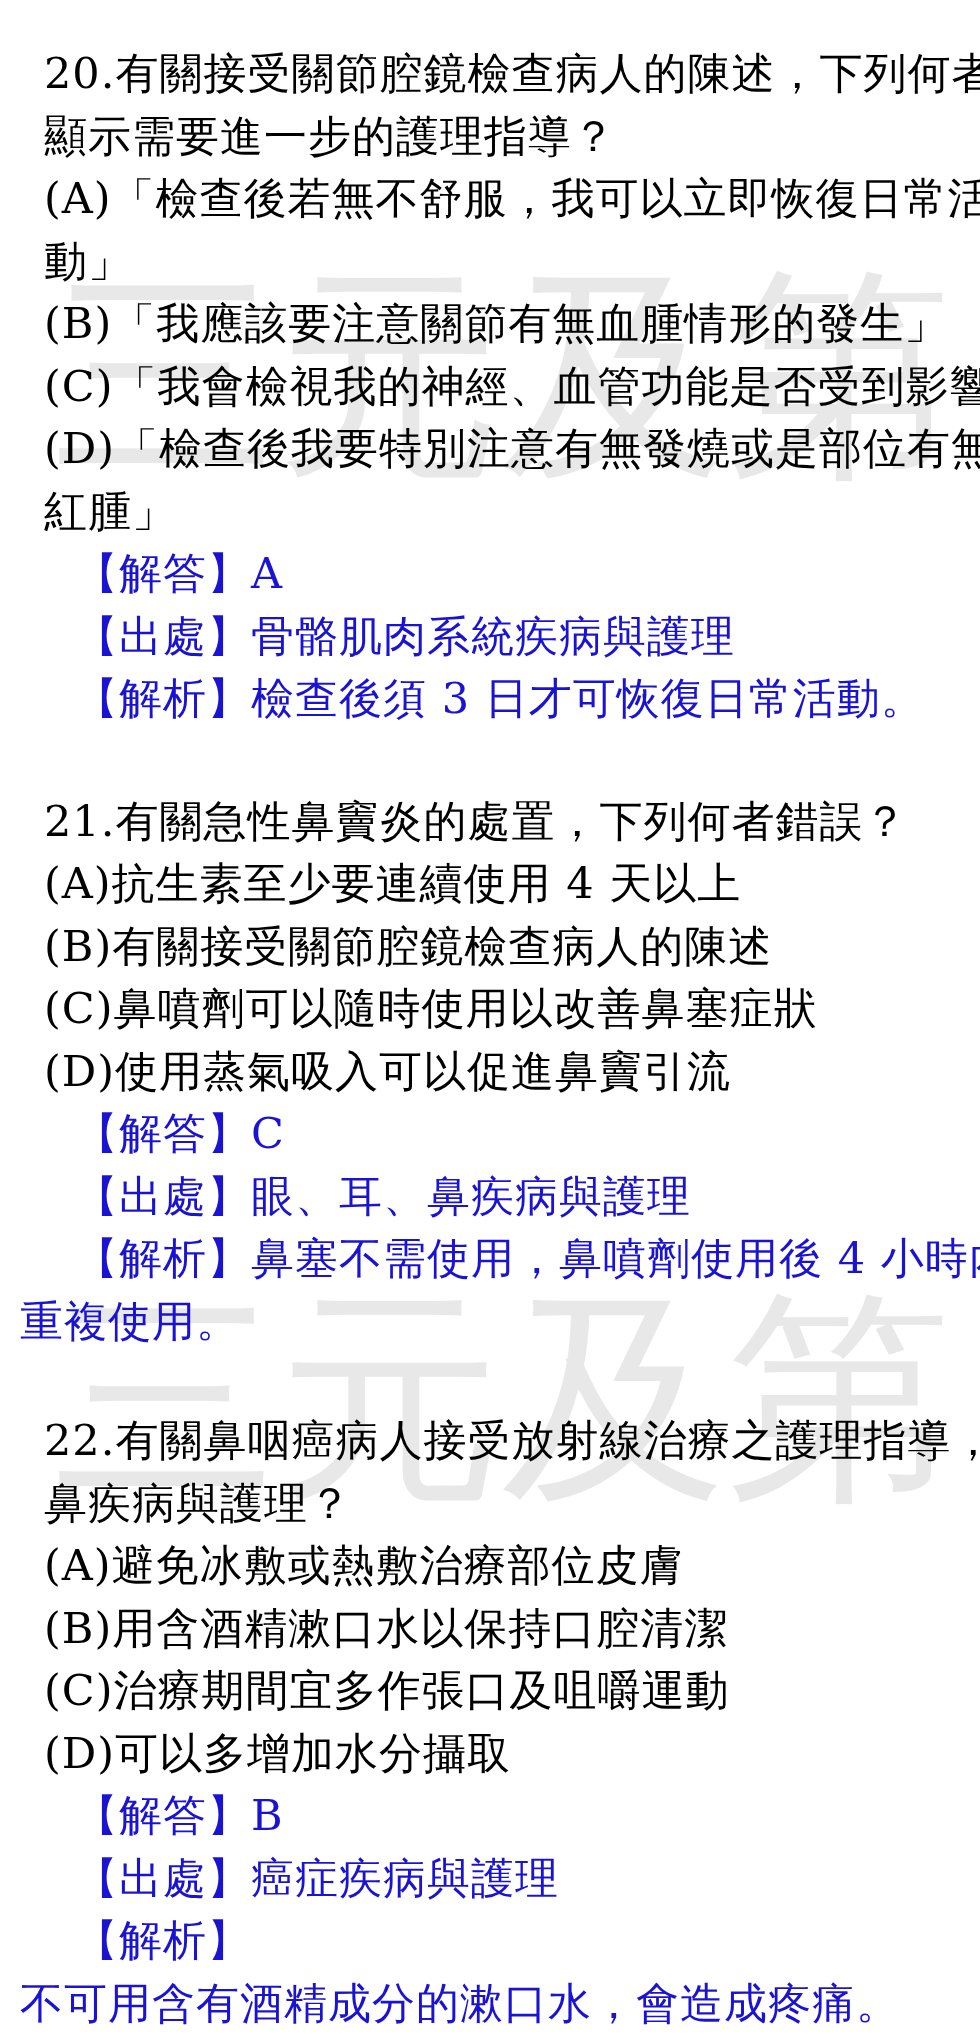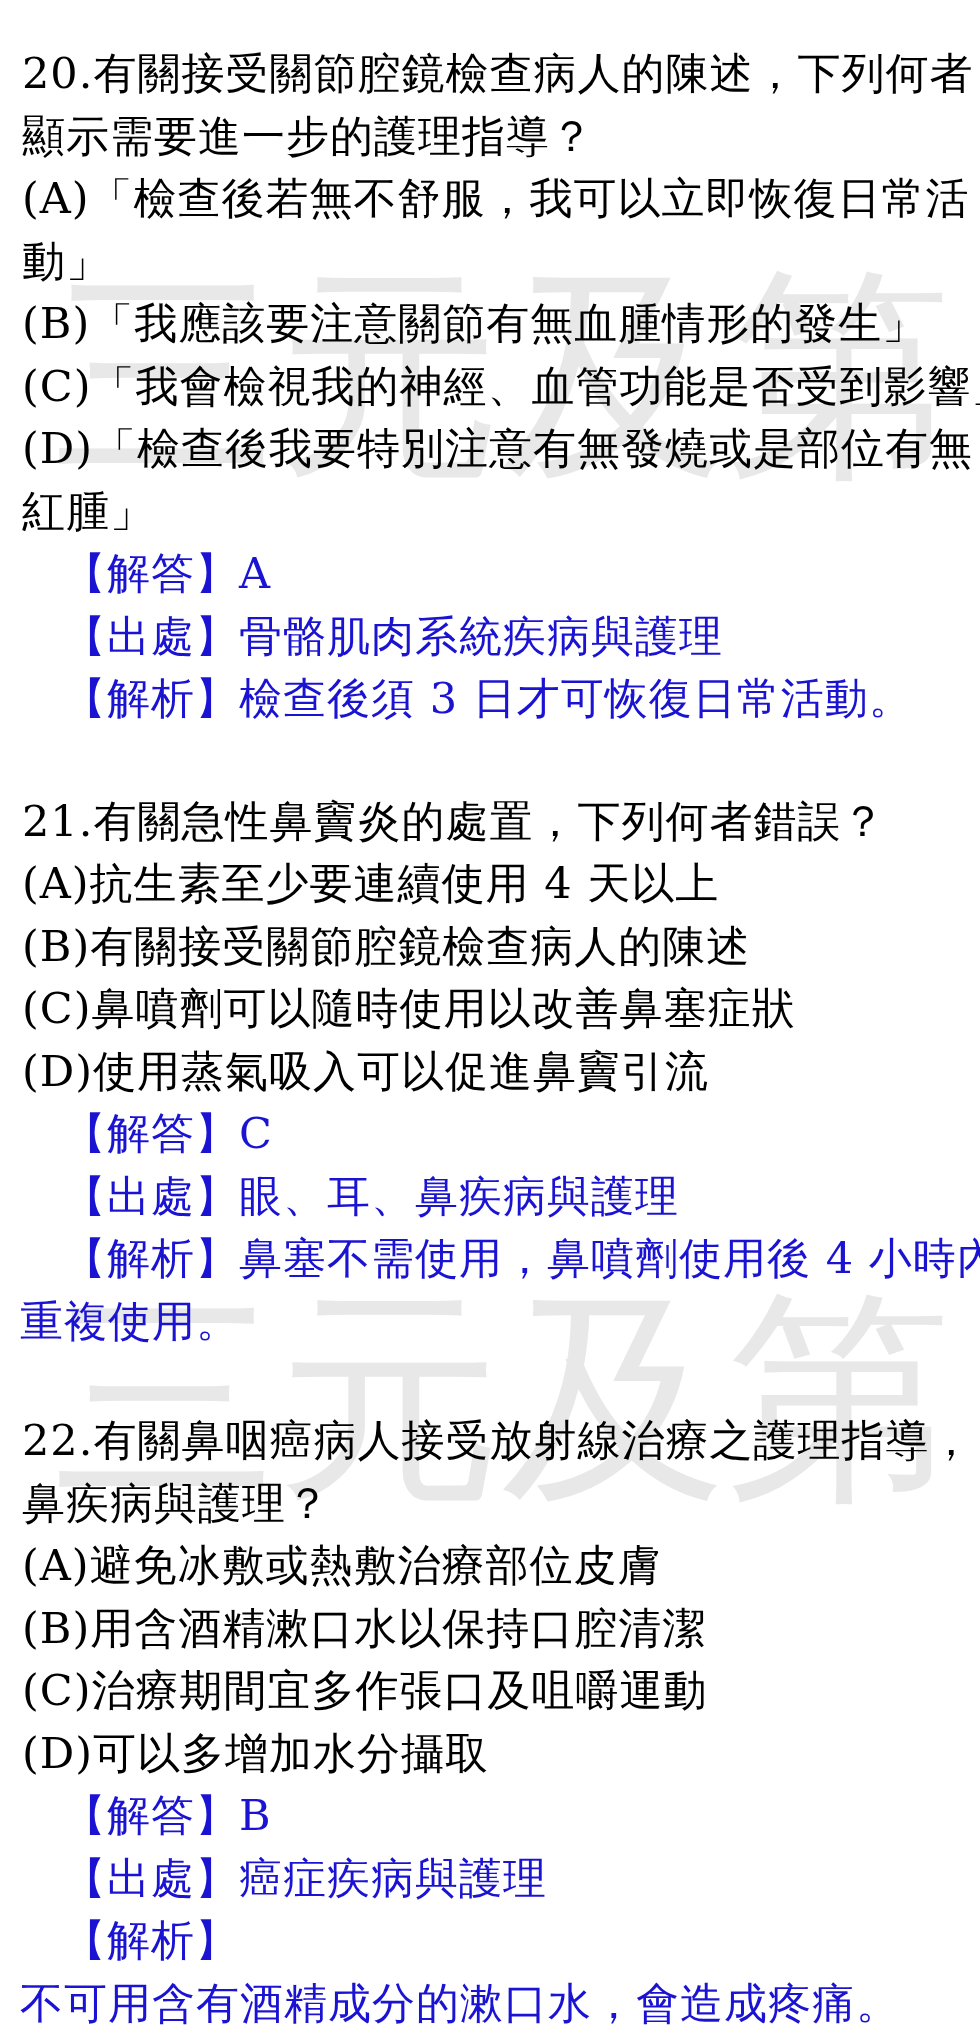--- a/index.html
+++ b/index.html
@@ -35,24 +35,24 @@
     z-index: 1;
     padding-top: 42px;
   }
   .line {
     height: 62.5px;
     line-height: 62.5px;
     font-size: 43px;
     letter-spacing: 1px;
     white-space: pre;
     color: #000000;
-    padding-left: 22px;
+    padding-left: 44px;
   }
   .line.blue { color: #1b13d2; }
-  .line.lbl-indent { padding-left: 35px; margin-left: 28px; }
+  .line.lbl-indent { padding-left: 75px; }
   .line.cont-blue { padding-left: 20px; }
   .gap1 { height: 60px; }
   .gap2 { height: 57px; }
 </style>
 </head>
 <body>
 
 <div class="page">
 
   <div class="watermark wm1">三元及第</div>

